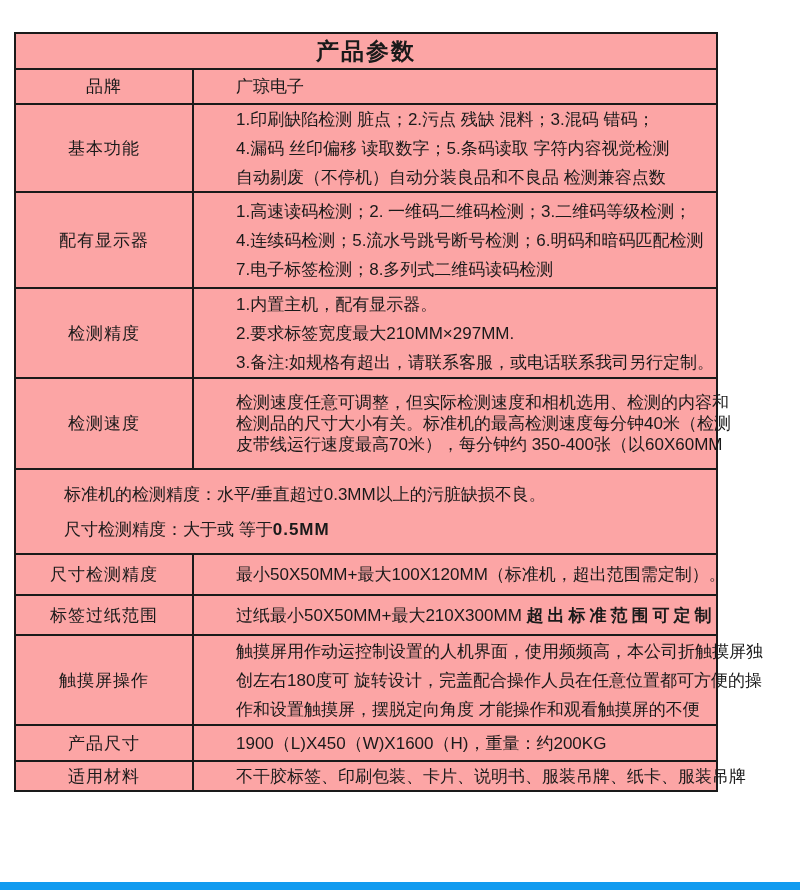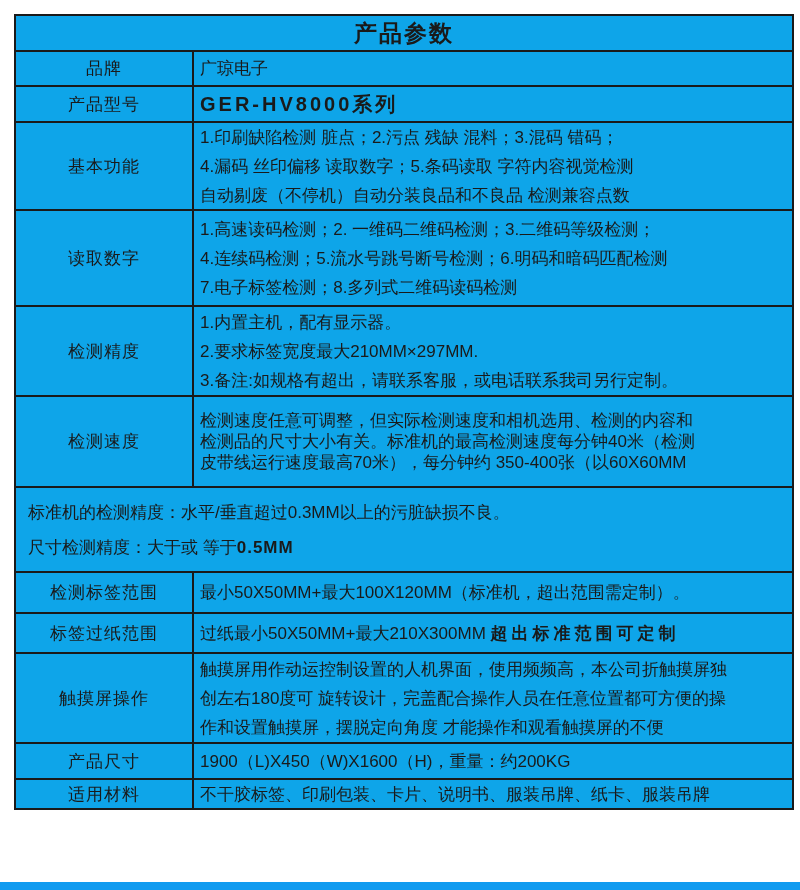--- a/index.html
+++ b/index.html
@@ -1,24 +1,24 @@
 <!DOCTYPE html>
 <html><head>
 <meta charset="utf-8">
 <style>
   * { margin: 0; padding: 0; box-sizing: border-box; }
   html, body { width: 800px; height: 890px; background: #ffffff; overflow: hidden; }
   body { font-family: "Liberation Sans", "DejaVu Sans", sans-serif; color: #1a1a1a; position: relative; }
 
   .spec-table {
     position: absolute;
-    left: 14px; top: 14px;
-    width: 780px;
+    left: 14px; top: 32px;
+    width: 704px;
     border: 2px solid #1a1a1a;
-    background: #0ea5e9;
+    background: #fca5a5;
   }
 
   .title-row {
     height: 36px;
     border-bottom: 2px solid #1a1a1a;
     display: flex; align-items: center; justify-content: center;
     font-size: 23px; font-weight: 700; letter-spacing: 2px;
   }
 
   .row {
@@ -58,21 +58,21 @@
 
   .model-value { font-size: 20px; font-weight: 700; letter-spacing: 3px; }
 
   .tight .value-line { line-height: 21px; }
   .precision .value-line { line-height: 35px; }
   .precision { padding-left: 12px; }
 
   .bold-seg { font-weight: 700; letter-spacing: 1px; }
   .bold-wide { font-weight: 700; letter-spacing: 4px; }
 
-  .value-line { white-space: nowrap; }
+  .value-line { white-space: nowrap; margin-left: 36px; }
 
   .bottom-bar {
     position: absolute;
     left: 0; bottom: 0;
     width: 800px; height: 8px;
   }
 </style>
 </head>
 <body>
 
@@ -80,38 +80,32 @@
 
   <div class="title-row">产品参数</div>
 
   <div class="row h35">
     <div class="label-cell">品牌</div>
     <div class="value-cell">
       <div class="value-line">广琼电子</div>
     </div>
   </div>
 
-  <div class="row h36">
-    <div class="label-cell">产品型号</div>
-    <div class="value-cell model-value">
-      <div class="value-line">GER-HV8000系列</div>
-    </div>
-  </div>
 
   <div class="row h88">
     <div class="label-cell">基本功能</div>
     <div class="value-cell">
       <div class="value-line">1.印刷缺陷检测 脏点；2.污点 残缺 混料；3.混码 错码；</div>
       <div class="value-line">4.漏码 丝印偏移 读取数字；5.条码读取 字符内容视觉检测</div>
       <div class="value-line">自动剔废（不停机）自动分装良品和不良品 检测兼容点数</div>
     </div>
   </div>
 
   <div class="row h96">
-    <div class="label-cell">读取数字</div>
+    <div class="label-cell">配有显示器</div>
     <div class="value-cell">
       <div class="value-line">1.高速读码检测；2. 一维码二维码检测；3.二维码等级检测；</div>
       <div class="value-line">4.连续码检测；5.流水号跳号断号检测；6.明码和暗码匹配检测</div>
       <div class="value-line">7.电子标签检测；8.多列式二维码读码检测</div>
     </div>
   </div>
 
   <div class="row h90">
     <div class="label-cell">检测精度</div>
     <div class="value-cell">
@@ -131,21 +125,21 @@
   </div>
 
   <div class="row h85">
     <div class="value-cell precision">
       <div class="value-line">标准机的检测精度：水平/垂直超过0.3MM以上的污脏缺损不良。</div>
       <div class="value-line"><span>尺寸检测精度：大于或 等于</span><span class="bold-seg">0.5MM</span></div>
     </div>
   </div>
 
   <div class="row h41">
-    <div class="label-cell">检测标签范围</div>
+    <div class="label-cell">尺寸检测精度</div>
     <div class="value-cell">
       <div class="value-line">最小50X50MM+最大100X120MM（标准机，超出范围需定制）。</div>
     </div>
   </div>
 
   <div class="row h40">
     <div class="label-cell">标签过纸范围</div>
     <div class="value-cell">
       <div class="value-line"><span>过纸最小50X50MM+最大210X300MM </span><span class="bold-wide">超出标准范围可定制</span></div>
     </div>

